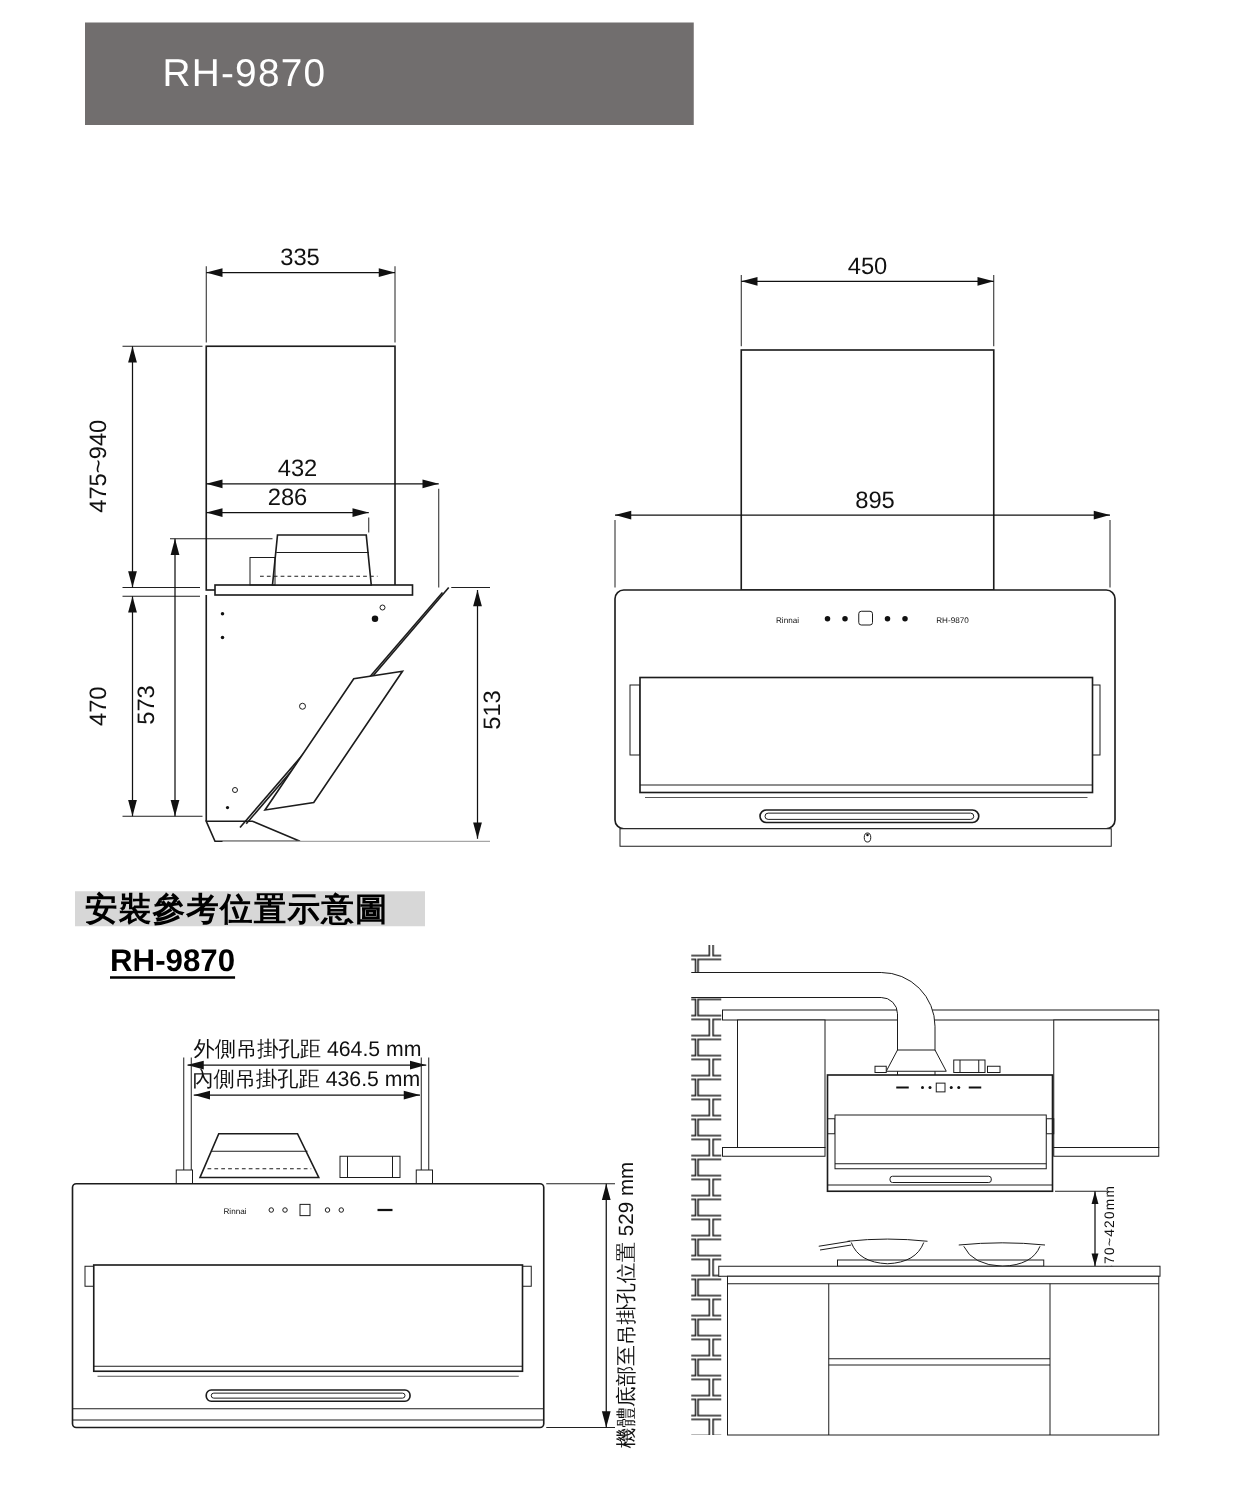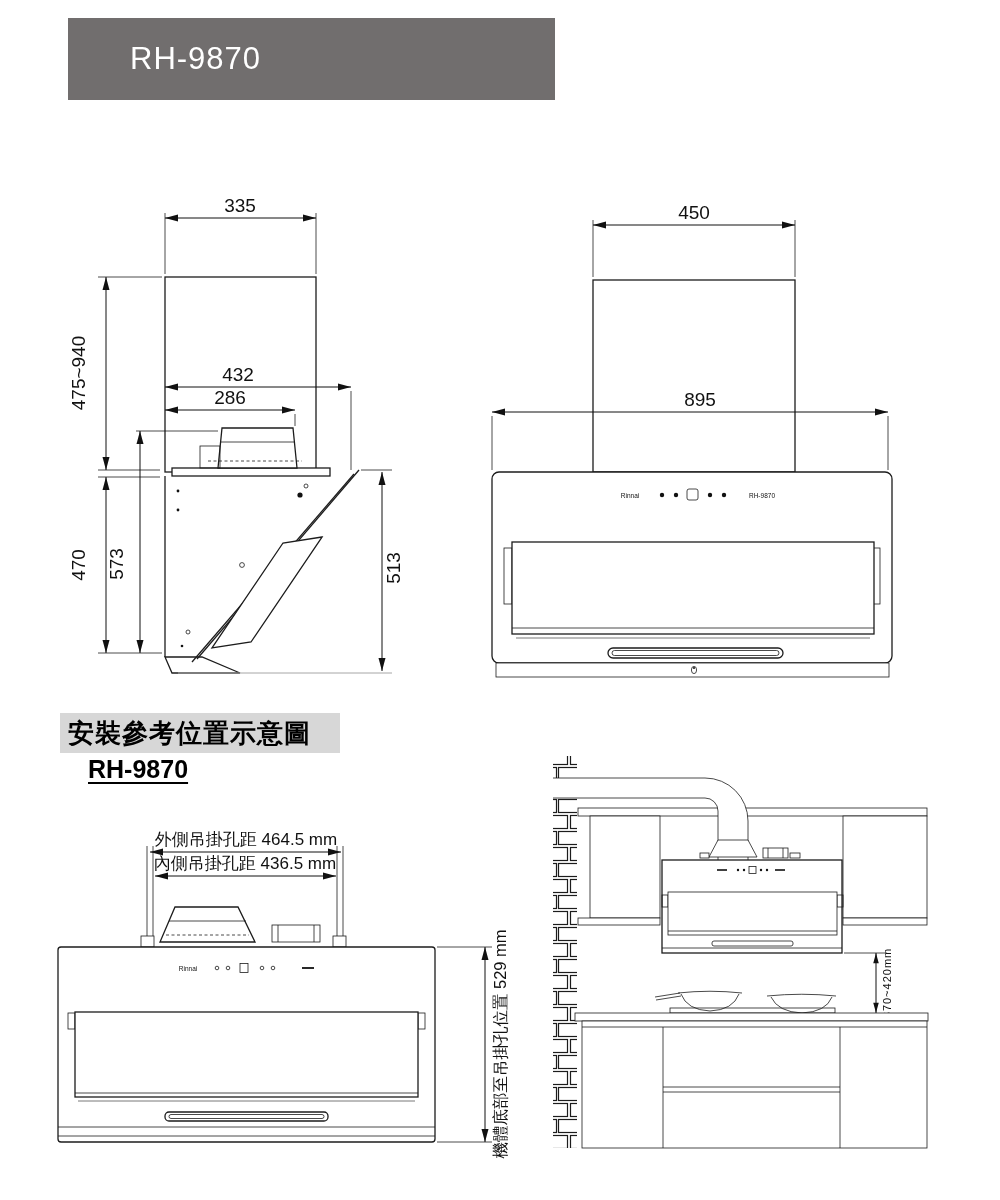--- a/index.html
+++ b/index.html
@@ -1,20 +1,20 @@
 <!DOCTYPE html>
 <html><head>
 <meta charset="utf-8">
 <style>
   html,body{margin:0;padding:0;background:#fff;}
   body{width:1000px;height:1200px;position:relative;font-family:"Liberation Sans",sans-serif;overflow:hidden;}
   .abs{position:absolute;}
   #title-bar{left:68px;top:18px;width:487px;height:82px;display:flex;align-items:center;}
   #title-bar span{margin-left:62px;font-size:31px;letter-spacing:1px;}
-  #section-heading{left:60px;top:713px;width:280px;height:40px;display:flex;align-items:center;}
+  #section-heading{left:60px;top:713px;width:280px;height:28px;display:flex;align-items:center;}
   #section-heading span{margin-left:8px;font-size:26px;font-weight:bold;letter-spacing:1px;}
   #section-model{left:88px;top:755px;font-size:25px;font-weight:bold;text-decoration:underline;text-underline-offset:4px;}
   svg{position:absolute;overflow:visible;}
   svg text{fill:#111;}
   .ln{stroke:#1c1c1c;stroke-width:1.3;fill:none;}
   .lnf{stroke:#1c1c1c;stroke-width:1.3;fill:#fff;}
   .tln{stroke:#1c1c1c;stroke-width:0.8;fill:none;}
   .tlnf{stroke:#1c1c1c;stroke-width:0.8;fill:#fff;}
   .dim{stroke:#111;stroke-width:1;fill:none;}
   .ext{stroke:#111;stroke-width:0.75;fill:none;}

